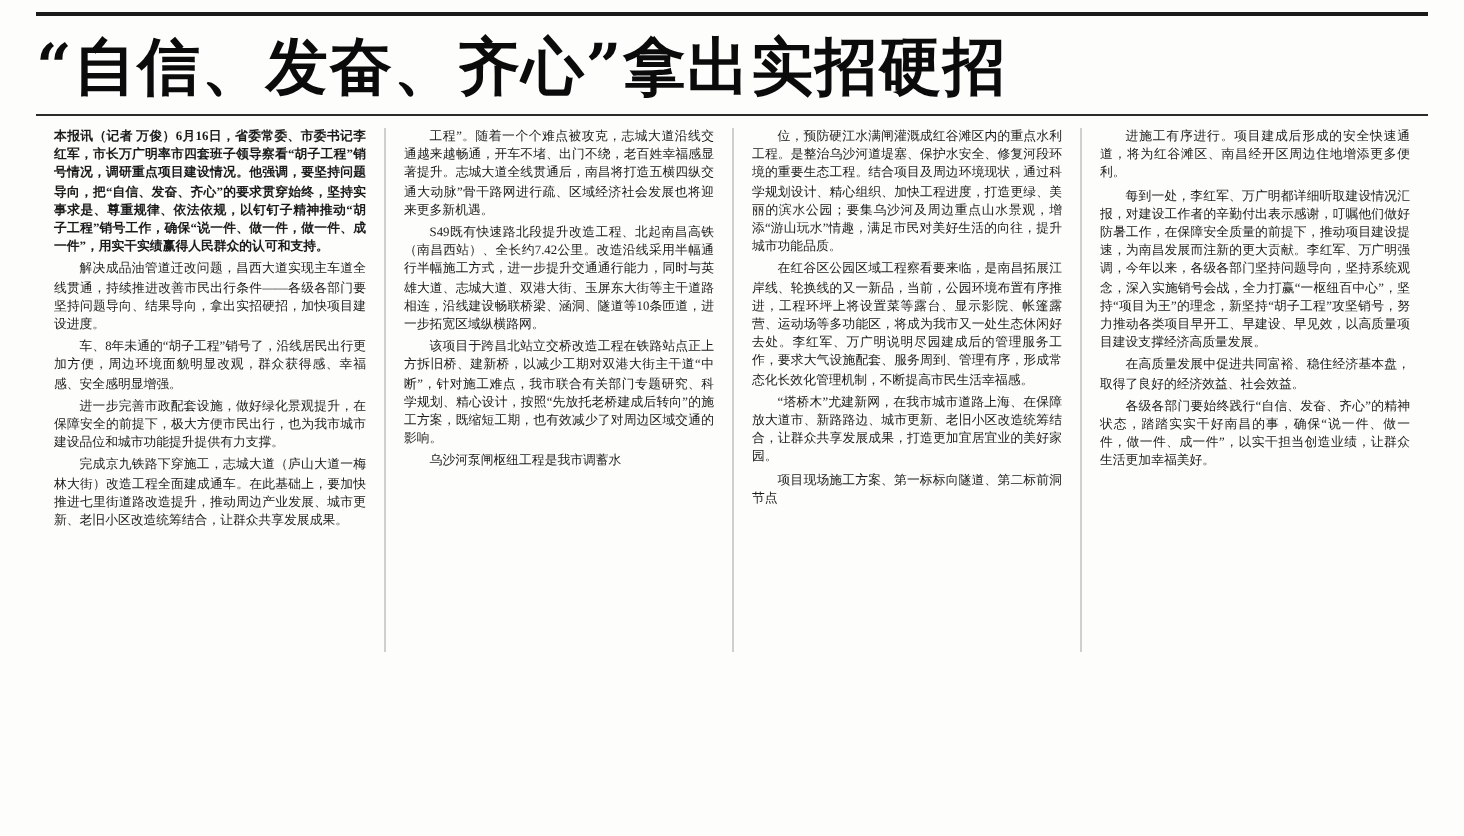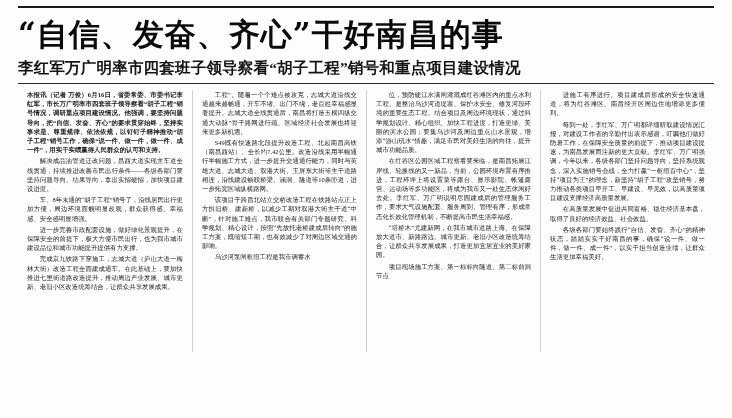--- a/index.html
+++ b/index.html
@@ -88,24 +88,23 @@
     font-weight: bold;
   }
 </style>
 </head>
 <body>
 
 <div class="page">
   <div class="rule-top"></div>
 
   <div class="headline">
-    <div class="line1">“自信、发奋、齐心”干好南昌的事</div>
+    <div class="line1">“自信、发奋、齐心”拿出实招硬招</div>
   </div>
 
-  <div class="subhead">李红军万广明率市四套班子领导察看“胡子工程”销号和重点项目建设情况</div>
 
   <div class="rule-under"></div>
 
   <div class="columns">
 
     <div class="col">
       <p class="lead byline">本报讯（记者 万俊）6月16日，省委常委、市委书记李红军，市长万广明率市四套班子领导察看“胡子工程”销号情况，调研重点项目建设情况。他强调，要坚持问题导向，把“自信、发奋、齐心”的要求贯穿始终，坚持实事求是、尊重规律、依法依规，以钉钉子精神推动“胡子工程”销号工作，确保“说一件、做一件，做一件、成一件”，用实干实绩赢得人民群众的认可和支持。</p>
       <p>解决成品油管道迁改问题，昌西大道实现主车道全线贯通，持续推进改善市民出行条件——各级各部门要坚持问题导向、结果导向，拿出实招硬招，加快项目建设进度。</p>
       <p>车、8年未通的“胡子工程”销号了，沿线居民出行更加方便，周边环境面貌明显改观，群众获得感、幸福感、安全感明显增强。</p>
       <p>进一步完善市政配套设施，做好绿化景观提升，在保障安全的前提下，极大方便市民出行，也为我市城市建设品位和城市功能提升提供有力支撑。</p>

